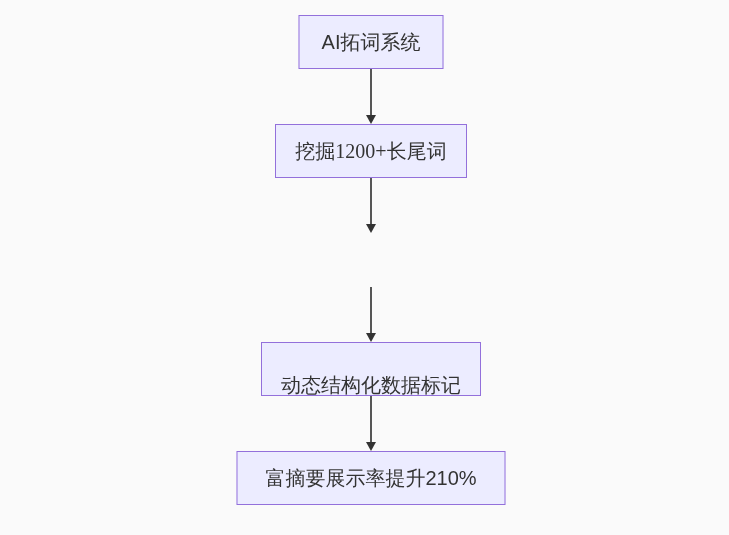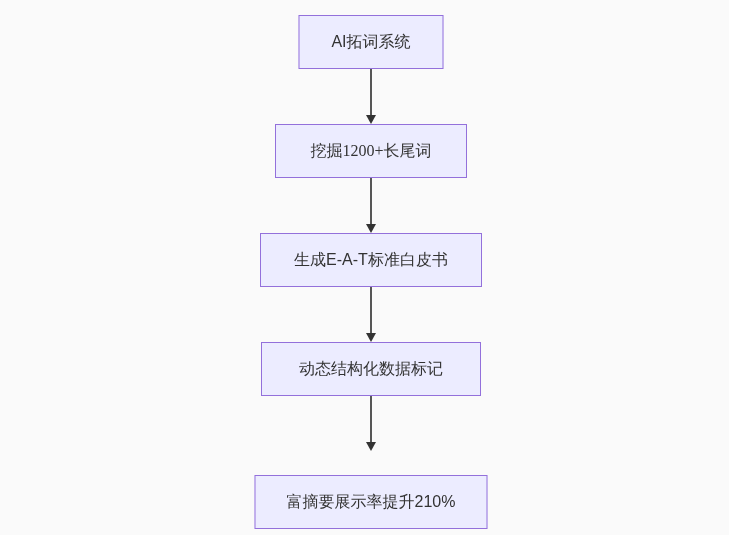--- a/index.html
+++ b/index.html
@@ -28,29 +28,29 @@
     transform: translateX(-50%);
     height: 54px;
     background: var(--node_fill);
     border: 1.5px solid var(--node_border);
     display: flex;
     align-items: center;
     justify-content: center;
   }
   .node-label {
     color: var(--text);
-    font-size: 16px;
+    font-size: 20px;
     line-height: 1;
     white-space: nowrap;
   }
   .n1 { top: 15px;  width: 145px; }
   .n2 { top: 124px; width: 192px; font-family: Liberation Serif, serif; }
   .n3 { top: 233px; width: 222px; }
-  .n4 { top: 342px; width: 220px; }
-  .n5 { top: 451px; width: 233px; margin-top: 24px; }
+  .n4 { top: 342px; width: 220px; align-items: flex-end; }
+  .n5 { top: 451px; width: 269px; }
 
   .arrow {
     position: absolute;
     left: 371px;
     transform: translateX(-50%);
     display: flex;
     flex-direction: column;
     align-items: center;
   }
   .a1 { top: 69px; }
@@ -85,23 +85,20 @@
 
   <div class="node n2">
     <span class="node-label">挖掘1200+长尾词</span>
   </div>
 
   <div class="arrow a2">
     <div class="arrow-line"></div>
     <div class="arrow-head"></div>
   </div>
 
-  <div class="node n3">
-    <span class="node-label">生成E-A-T标准白皮书</span>
-  </div>
 
   <div class="arrow a3">
     <div class="arrow-line"></div>
     <div class="arrow-head"></div>
   </div>
 
   <div class="node n4">
     <span class="node-label">动态结构化数据标记</span>
   </div>
 

